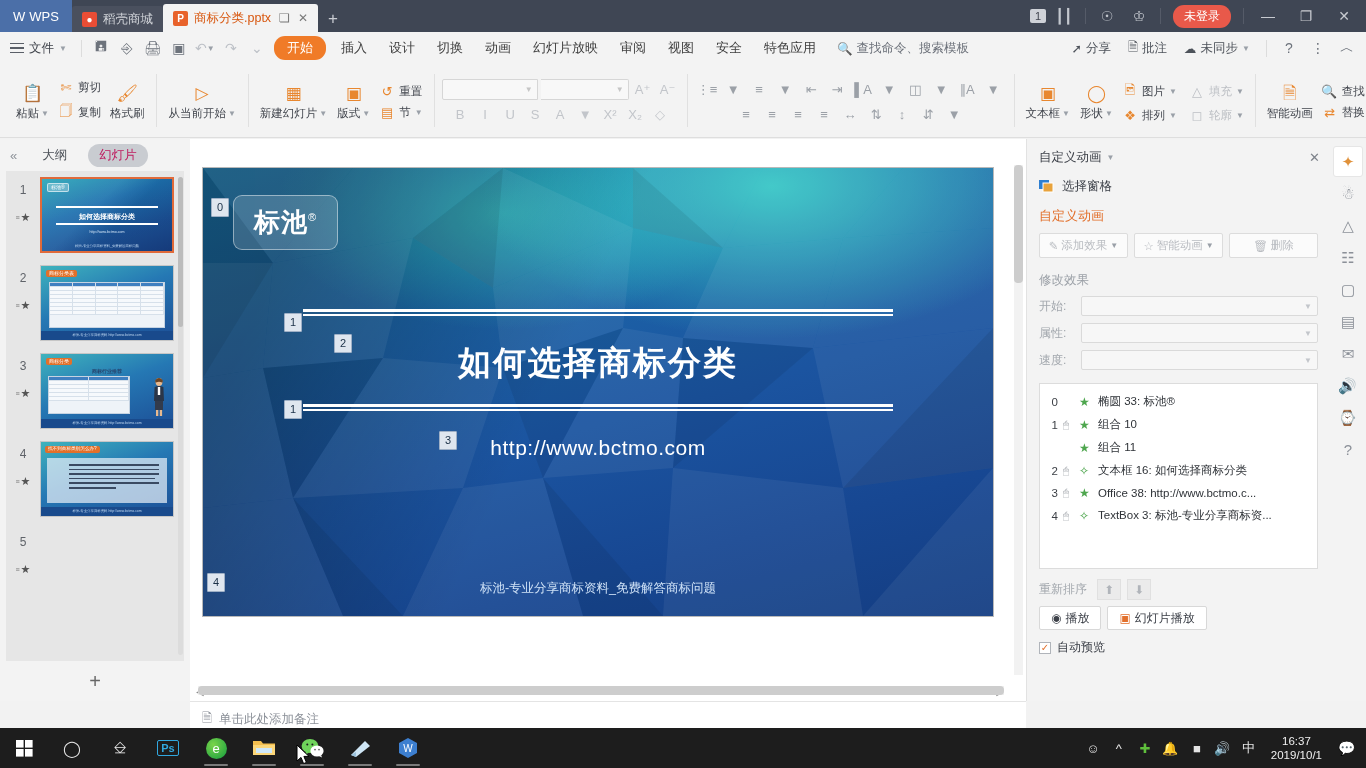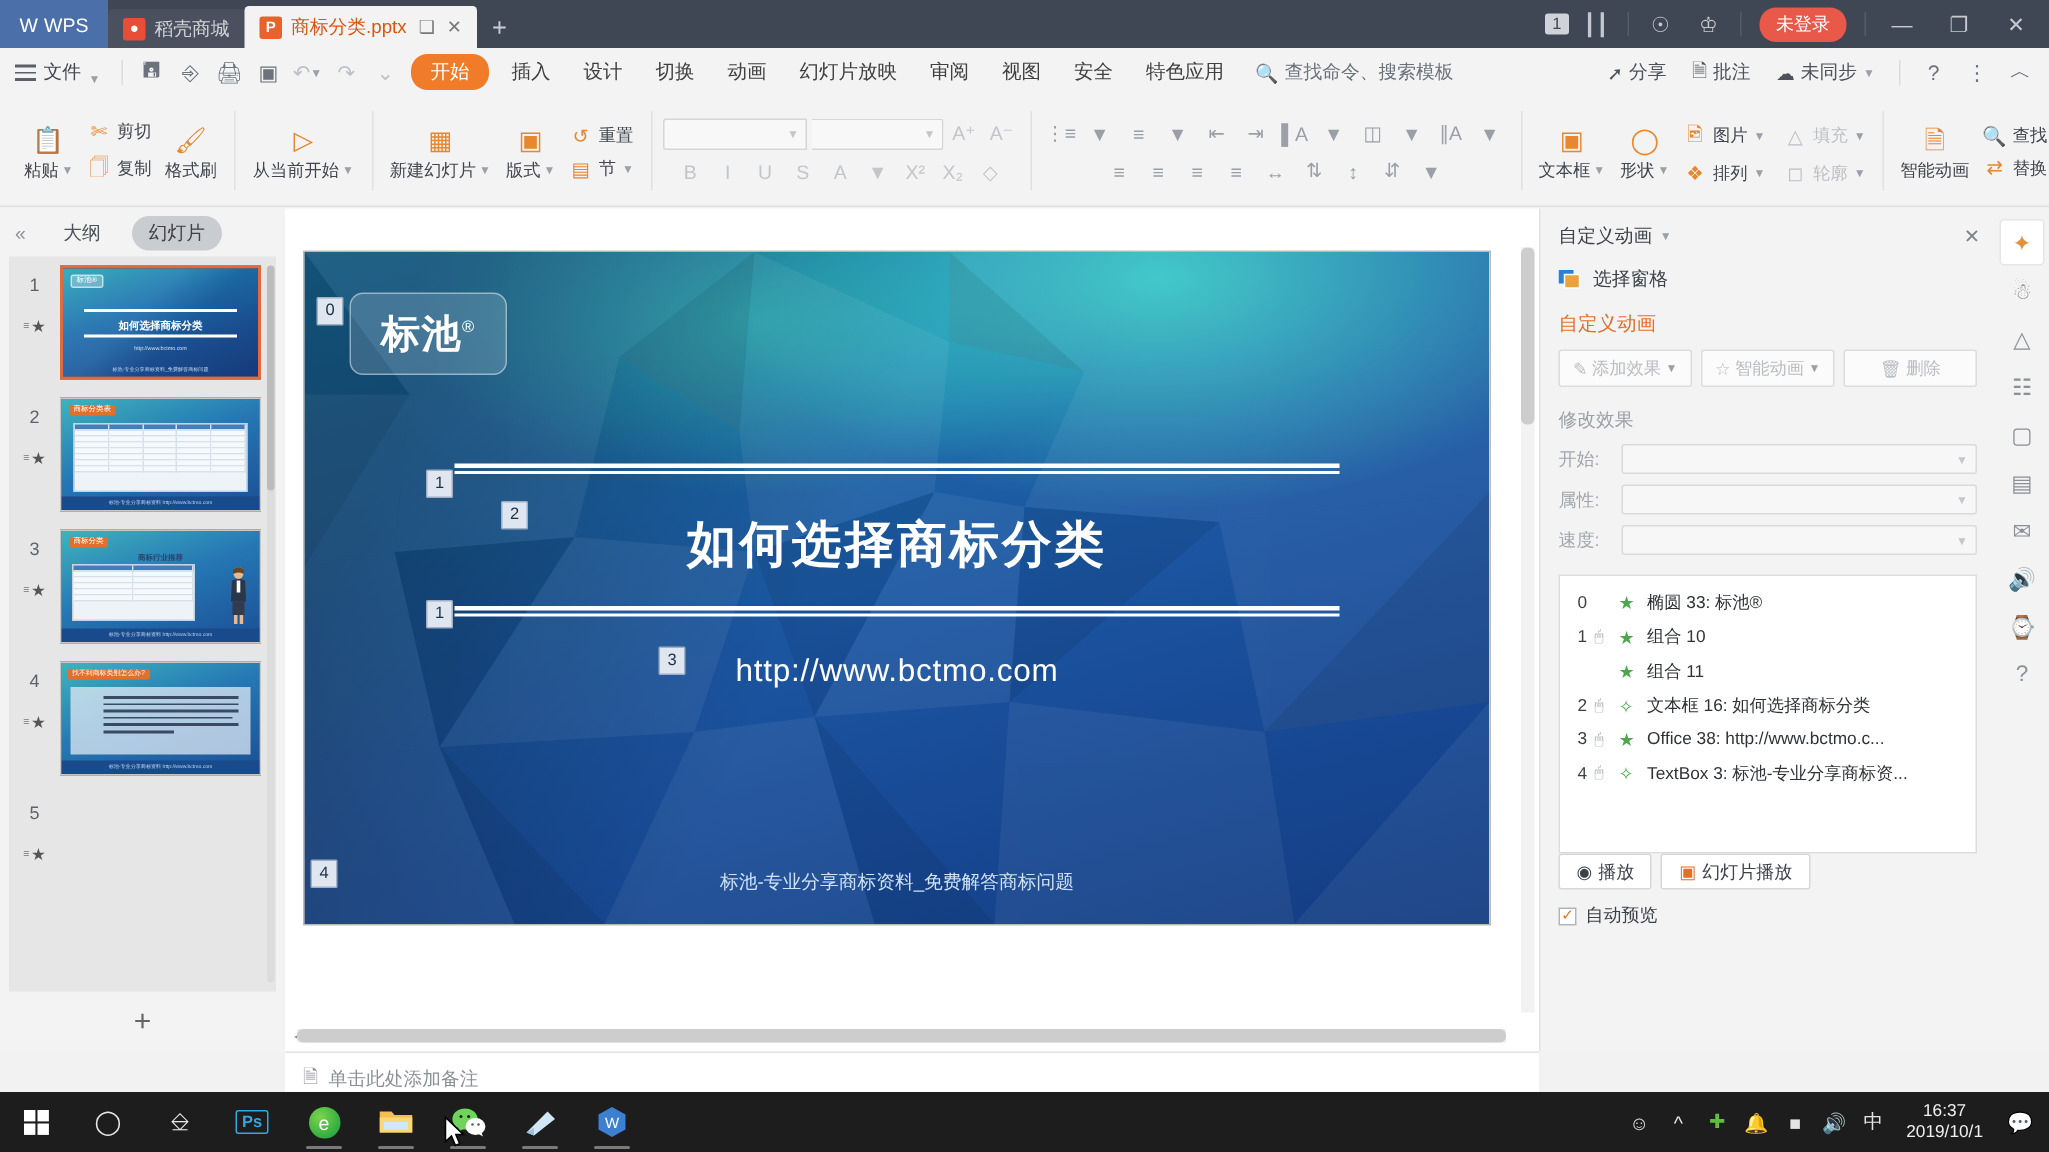--- a/index.html
+++ b/index.html
@@ -64,21 +64,21 @@
   .win-btn {
     width:36px; height:32px; display:flex; align-items:center; justify-content:center;
     color:#c7cad0; font-size:14px;
   }
 
   
   .menubar {
     position:absolute; left:0; top:32px; width:1366px; height:32px;
     background:#f3f3f3; display:flex; align-items:center; font-size:12.5px; color:#40444c;
   }
-  .mb-file { display:flex; align-items:flex-end; gap:5px; padding:0 8px 0 10px; }
+  .mb-file { display:flex; align-items:center; gap:5px; padding:0 8px 0 10px; }
   .hamburger { display:inline-block; width:14px; }
   .hamburger i { display:block; height:1.5px; background:#5a5f68; margin:3px 0; }
   .caret { font-size:8px; color:#9aa0a8; }
   .mb-vsep { width:1px; height:17px; background:#dcdcdc; margin:0 6px; }
   .qa-ico {
     width:26px; height:26px; display:flex; align-items:center; justify-content:center;
     color:#6d737c; font-size:14px;
   }
   .qa-ico.dim { color:#bdc1c7; }
   .menu-item { padding:4px 11px; font-size:13px; color:#404040; white-space:nowrap; }
@@ -136,21 +136,21 @@
   .pico { width:25px; height:19px; display:flex; align-items:center; justify-content:center;
           color:#9ba0a7; font-size:13px; }
 
   
   .leftpanel {
     position:absolute; left:0; top:139px; width:190px; bottom:67px; background:#f3f3f3;
   }
   .lp-header { height:32px; display:flex; align-items:center; gap:10px; padding-left:6px; }
   .lp-collapse { color:#8d9299; font-size:13px; padding:0 4px; }
   .lp-tab { font-size:12.5px; color:#4c5158; padding:3px 11px; }
-  .lp-tab.active { background:#c9ccd1; border-radius:12px; color:#404040; }
+  .lp-tab.active { background:#c9ccd1; border-radius:12px; color:#be185d; }
   .lp-list {
     position:absolute; top:32px; left:6px; right:6px; bottom:40px;
     background:#e6e6e6; overflow:hidden; padding:6px 0 0 0;
   }
   .slide-item { display:flex; align-items:flex-start; gap:4px; margin-bottom:12px; padding-left:4px; }
   .si-left { width:26px; display:flex; flex-direction:column; align-items:center; gap:14px; padding-top:6px; }
   .si-num { font-size:12px; color:#5f6369; }
   .si-star { font-size:11px; color:#555; display:flex; align-items:center; gap:1px; }
   .si-star .lines { font-size:7px; color:#777; line-height:1; }
   .thumb {
@@ -947,20 +947,25 @@
         <span class="txt">Office 38: http://www.bctmo.c...</span>
       </div>
       <div class="tp-row">
         <span class="idx">4</span>
         <span class="mouse">🖱</span>
         <span class="star">✧</span>
         <span class="txt">TextBox 3: 标池-专业分享商标资...</span>
       </div>
     </div>
 
+    <div class="tp-reorder">
+      <span class="lbl">重新排序</span>
+      <span class="tp-arrowbtn">⬆</span>
+      <span class="tp-arrowbtn">⬇</span>
+    </div>
 
     <div class="tp-playrow">
       <div class="tp-playbtn">
         <span>◉</span>
         <span>播放</span>
       </div>
       <div class="tp-playbtn">
         <span style="color:#e2702c;">▣</span>
         <span>幻灯片播放</span>
       </div>

